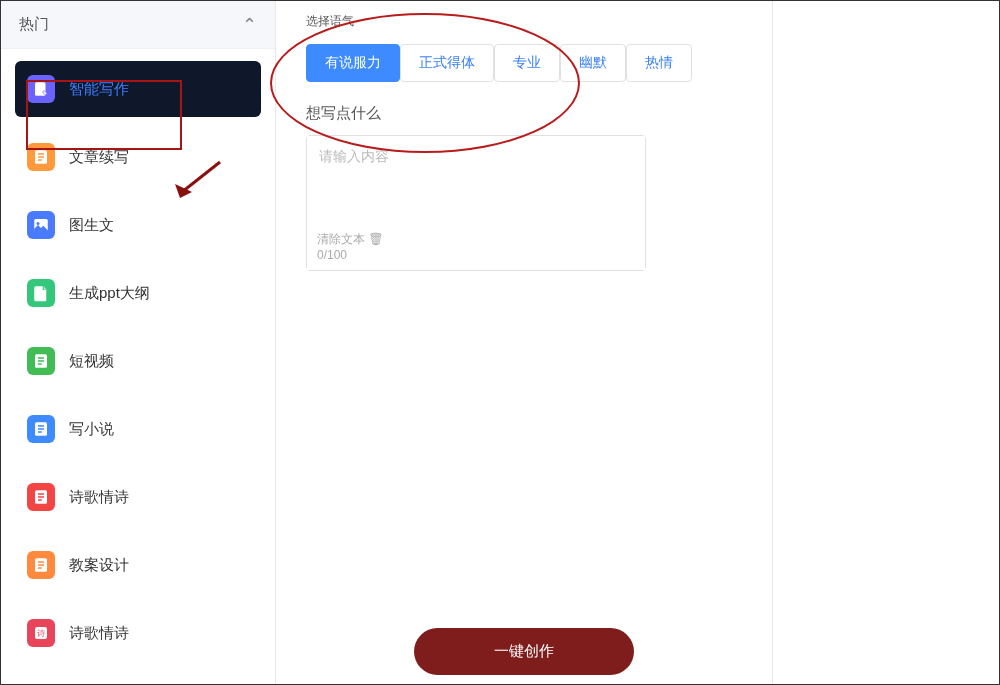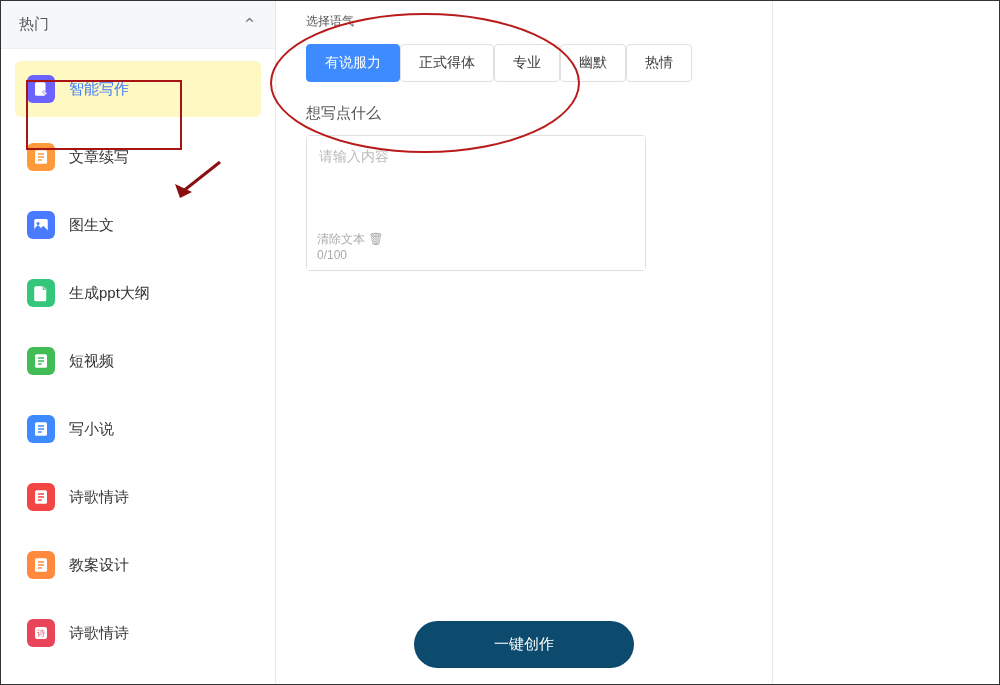--- a/index.html
+++ b/index.html
@@ -5,21 +5,21 @@
     * { margin: 0; padding: 0; box-sizing: border-box; font-family: "Microsoft YaHei", Arial, sans-serif; }
     body { background: #fff; width: 1000px; height: 685px; position: relative; overflow: hidden; }
     .container { display: flex; width: 100%; height: 100%; border: 1px solid #333; }
     
     .sidebar { width: 275px; background: #fff; border-right: 1px solid #e8e8e8; overflow-y: hidden; }
     .section-header { background: #f5f7fa; padding: 14px 18px; display: flex; justify-content: space-between; align-items: center; color: #555; font-size: 15px; border-bottom: 1px solid #f0f0f0; }
     .section-header .chevron { color: #888; font-size: 18px; line-height: 1; }
     
     .menu-list { padding: 0 14px; }
     .menu-item { display: flex; align-items: center; padding: 14px 12px; margin: 12px 0; border-radius: 6px; cursor: pointer; font-size: 15px; color: #333; }
-    .menu-item.selected { color: #3d7eff; background: #fef9c3; }
+    .menu-item.selected { color: #3d7eff; background: #0f172a; }
     .menu-icon { width: 28px; height: 28px; border-radius: 6px; margin-right: 14px; display: flex; align-items: center; justify-content: center; flex-shrink: 0; }
     .menu-icon svg { display: block; }
     
     .bg-purple { background: #6c63ff; }
     .bg-orange { background: #ff9a3c; }
     .bg-blue2 { background: #4a7bff; }
     .bg-green { background: #34c77b; }
     .bg-blue { background: #3d8bff; }
     .bg-green2 { background: #42bd56; }
     .bg-red { background: #f44545; }
@@ -27,33 +27,33 @@
     .bg-crimson { background: #e8455b; }
     
     .red-box { position: absolute; border: 2px solid #a81414; pointer-events: none; }
     .red-arrow { position: absolute; pointer-events: none; }
     
     .main { flex: 1; padding: 12px 24px 0 30px; position: relative; border-right: 1px solid #e8e8e8; }
     .spacer-col { width: 226px; }
     
     .tone-label { font-size: 12px; color: #555; margin-bottom: 14px; }
     .chips { display: flex; flex-wrap: wrap; margin-bottom: 22px; }
-    .chip { padding: 9px 18px; border: 1px solid #e0e0e0; border-radius: 4px; font-size: 14px; color: #404040; background: #fff; cursor: pointer; }
+    .chip { padding: 9px 18px; border: 1px solid #e0e0e0; border-radius: 4px; font-size: 14px; color: #3b82f6; background: #fff; cursor: pointer; }
     .chip.active { background: #3d8bff; border-color: #3d8bff; color: #fff; }
     
     .write-label { font-size: 15px; color: #555; margin-bottom: 12px; }
     .textarea-wrap { position: relative; border: 1px solid #e0e0e0; border-radius: 4px; height: 136px; width: 340px; }
     .textarea-wrap textarea { width: 100%; height: 100%; border: none; padding: 12px; font-size: 14px; resize: none; outline: none; color: #333; }
     .textarea-wrap textarea::placeholder { color: #bbb; }
     .textarea-footer { position: absolute; bottom: 8px; left: 10px; right: 10px; display: flex; justify-content: space-between; font-size: 12px; color: #aaa; flex-direction: column; }
     .clear-text { cursor: pointer; }
     
     .red-ellipse { position: absolute; border: 2px solid #b91c1c; border-radius: 50%; pointer-events: none; }
     
-    .create-btn { position: absolute; bottom: 16px; left: 50%; transform: translateX(-50%); background: #0c4a6e; color: #fff; border: none; padding: 14px 80px; border-radius: 28px; font-size: 15px; cursor: pointer; }
+    .create-btn { position: absolute; bottom: 9px; left: 50%; transform: translateX(-50%); background: #7f1d1d; color: #fff; border: none; padding: 14px 80px; border-radius: 28px; font-size: 15px; cursor: pointer; }
   </style>
 </head>
 <body>
 
 <div class="container">
   <div class="sidebar">
     <div class="section-header">
       <span>热门</span>
       <span class="chevron">⌃</span>
     </div>

